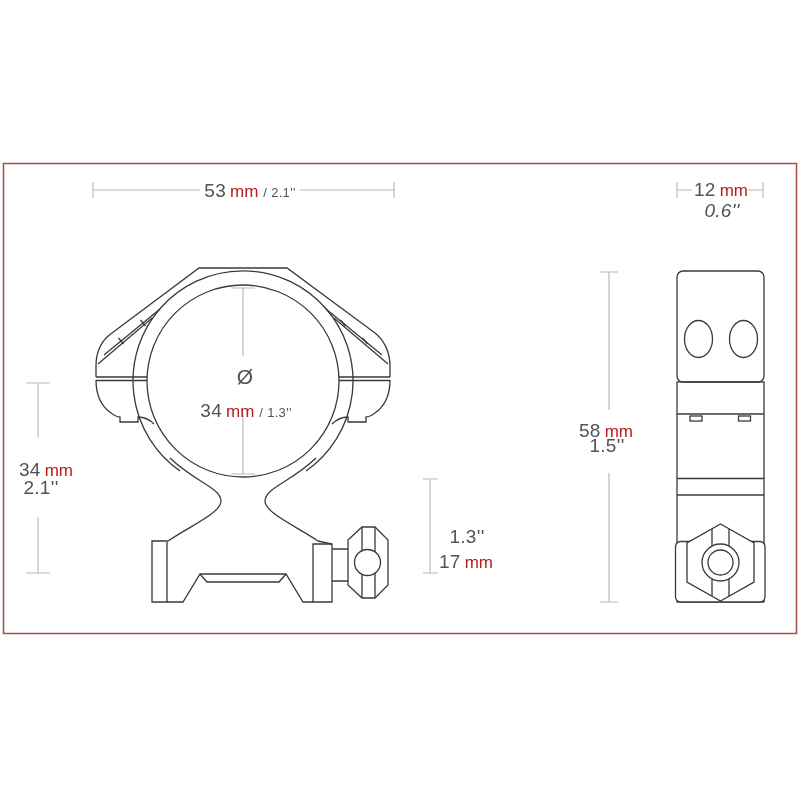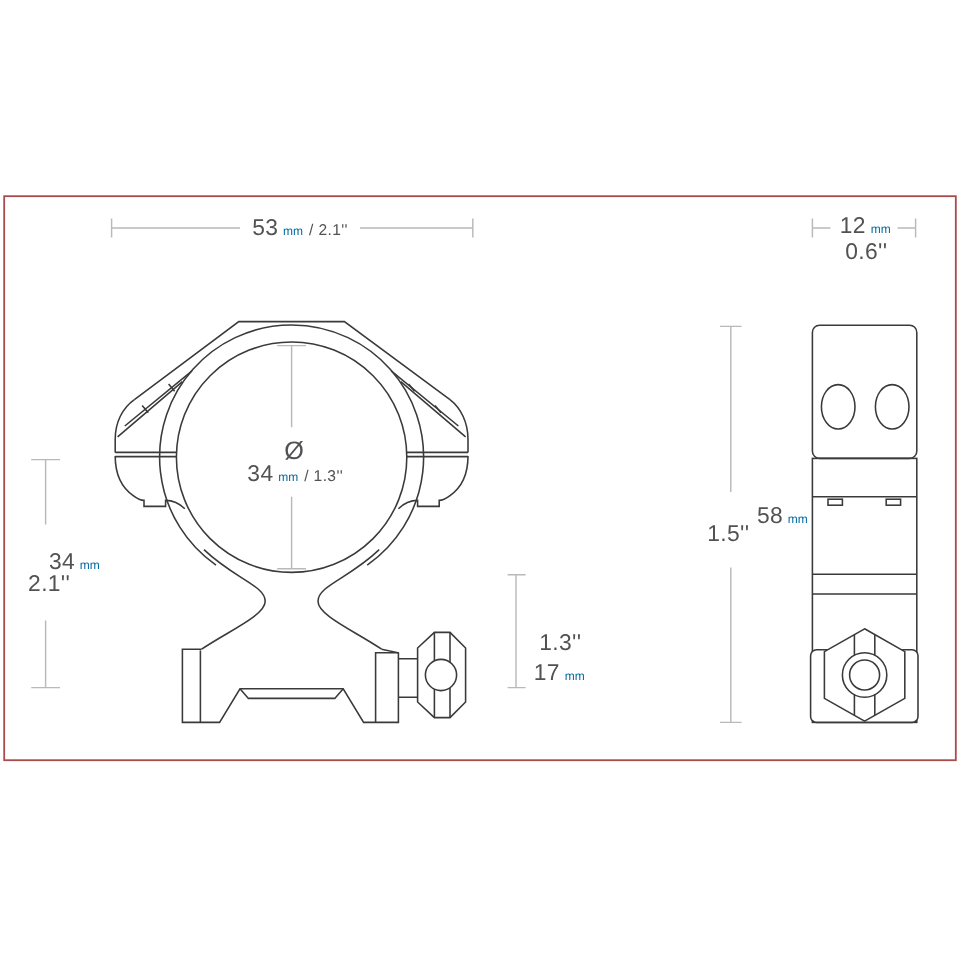--- a/index.html
+++ b/index.html
@@ -7,21 +7,21 @@
     position:relative;width:800px;height:800px;background:#ffffff;overflow:hidden;
     font-family:"Liberation Sans",sans-serif;
   }
   #drawing-svg{position:absolute;left:0;top:0;}
   .dim-label{
     position:absolute;transform:translate(-50%,-50%);
     color:#515254;white-space:nowrap;line-height:1;text-align:center;
     font-family:"Liberation Sans",sans-serif;
   }
   .dim-label .num{font-size:19px;letter-spacing:0.3px;}
-  .dim-label .unit{font-size:10px;margin-left:4px;color:#0369a1;}
+  .dim-label .unit{font-size:17px;margin-left:4px;color:#b91c1c;}
   .dim-label .imp{font-size:13px;margin-left:5px;letter-spacing:0.3px;}
   .dim-label .dia{font-size:21px;}
 </style>
 </head>
 <body>
 
 <div id="canvas">
 
   <svg id="drawing-svg" width="800" height="800" viewBox="0 0 800 800">
 
@@ -91,45 +91,45 @@
     </g>
   </svg>
 
   <div class="dim-label" style="left:250px;top:190px;">
     <span class="num">53</span><span class="unit">mm</span><span class="imp">/ 2.1''</span>
   </div>
 
   <div class="dim-label" style="left:721px;top:189px;">
     <span class="num">12</span><span class="unit">mm</span>
   </div>
-  <div class="dim-label" style="left:722px;top:210px;">
+  <div class="dim-label" style="left:722px;top:210px;font-style:italic;">
     <span class="num">0.6''</span>
   </div>
 
-  <div class="dim-label" style="left:46px;top:469px;margin-left:16px;">
+  <div class="dim-label" style="left:46px;top:469px;">
     <span class="num">34</span><span class="unit">mm</span>
   </div>
   <div class="dim-label" style="left:41px;top:487px;">
     <span class="num">2.1''</span>
   </div>
 
   <div class="dim-label" style="left:245px;top:376px;">
     <span class="dia">Ø</span>
   </div>
-  <div class="dim-label" style="left:246px;top:395px;text-align:center;">
+  <div class="dim-label" style="left:246px;top:410px;text-align:center;">
     <span class="num">34</span><span class="unit">mm</span><span class="imp">/ 1.3''</span>
   </div>
 
   <div class="dim-label" style="left:466px;top:519px;margin-top:42px;">
     <span class="num">17</span><span class="unit">mm</span>
   </div>
   <div class="dim-label" style="left:467px;top:536px;">
     <span class="num">1.3''</span>
   </div>
 
-  <div class="dim-label" style="left:606px;top:430px;margin-left:46px;">
+  <div class="dim-label" style="left:606px;top:430px;">
     <span class="num">58</span><span class="unit">mm</span>
   </div>
   <div class="dim-label" style="left:607px;top:445px;">
     <span class="num">1.5''</span>
   </div>
 
 </div>
 
 </body></html>

